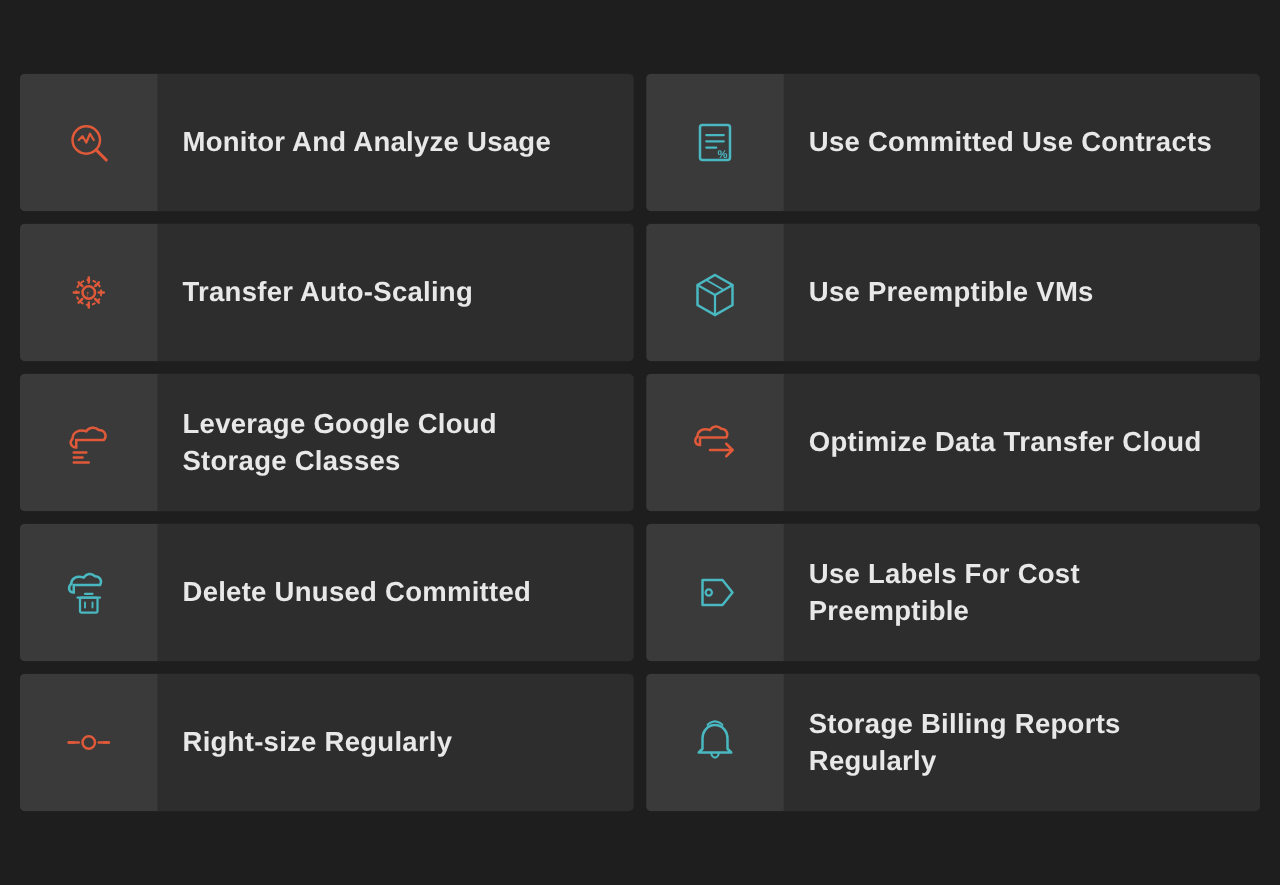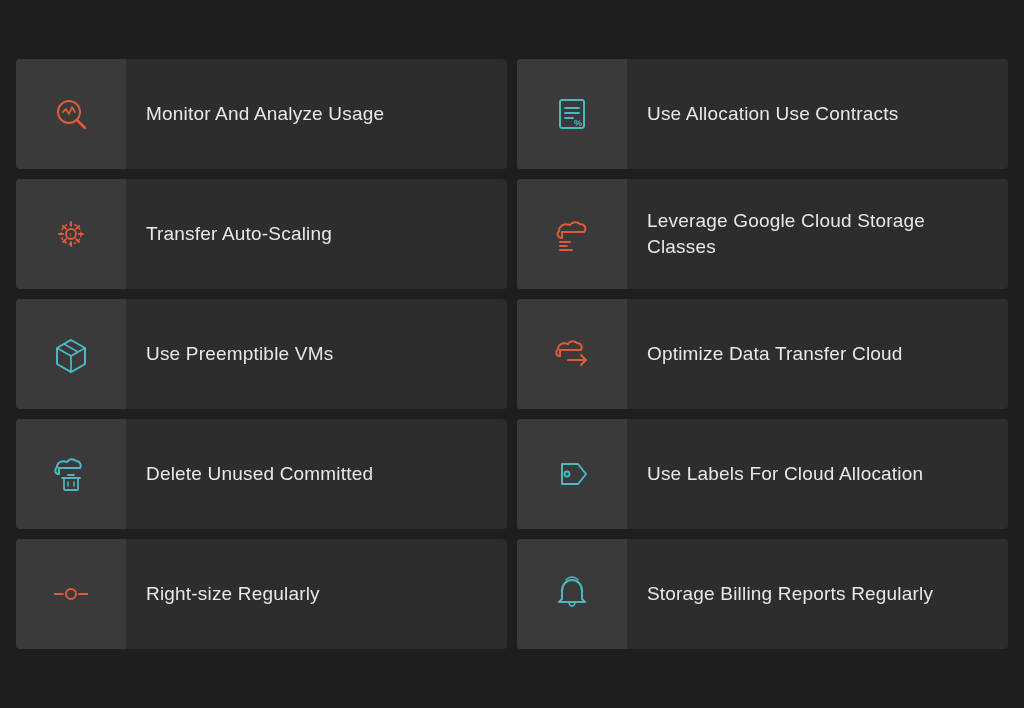--- a/index.html
+++ b/index.html
@@ -45,22 +45,22 @@
     }
 
     .card-icon-area svg {
       width: 44px;
       height: 44px;
     }
 
     .card-text {
       padding: 16px 20px;
       color: #e8e8e8;
-      font-size: 19px;
-      font-weight: 400;
+      font-size: 22px;
+      font-weight: 700;
       line-height: 1.35;
       letter-spacing: 0.01em;
     }
   </style>
 </head>
 <body>
 
 <div class="grid-container">
 
   <div class="card">
@@ -77,58 +77,58 @@
   <div class="card">
     <div class="card-icon-area">
       <svg viewBox="0 0 44 44" fill="none" xmlns="http://www.w3.org/2000/svg">
         <rect x="10" y="8" width="24" height="28" rx="2" stroke="#4ab8c1" stroke-width="2" fill="none"></rect>
         <line x1="15" y1="16" x2="29" y2="16" stroke="#4ab8c1" stroke-width="1.8" stroke-linecap="round"></line>
         <line x1="15" y1="21" x2="29" y2="21" stroke="#4ab8c1" stroke-width="1.8" stroke-linecap="round"></line>
         <line x1="15" y1="26" x2="23" y2="26" stroke="#4ab8c1" stroke-width="1.8" stroke-linecap="round"></line>
         <text x="24" y="34" font-size="9" fill="#4ab8c1" font-family="Arial" font-weight="bold">%</text>
       </svg>
     </div>
-    <div class="card-text">Use Allocation Use Contracts</div>
+    <div class="card-text">Use Committed Use Contracts</div>
   </div>
 
   <div class="card">
     <div class="card-icon-area">
       <svg viewBox="0 0 44 44" fill="none" xmlns="http://www.w3.org/2000/svg">
         <circle cx="22" cy="22" r="5" stroke="#e05a3a" stroke-width="2" fill="none"></circle>
         <path d="M22 10 L22 14 M22 30 L22 34 M10 22 L14 22 M30 22 L34 22 M13.9 13.9 L16.8 16.8 M27.2 27.2 L30.1 30.1 M30.1 13.9 L27.2 16.8 M16.8 27.2 L13.9 30.1" stroke="#e05a3a" stroke-width="2" stroke-linecap="round"></path>
         <circle cx="22" cy="22" r="10" stroke="#e05a3a" stroke-width="1.5" fill="none" stroke-dasharray="3 2"></circle>
         <text x="19" y="26" font-size="9" fill="#e05a3a" font-family="Arial" font-weight="bold">↑</text>
       </svg>
     </div>
     <div class="card-text">Transfer Auto-Scaling</div>
   </div>
 
   <div class="card">
     <div class="card-icon-area">
       <svg viewBox="0 0 44 44" fill="none" xmlns="http://www.w3.org/2000/svg">
-        <path d="M12 26 C8 26 6 22 9 19 C9 14 14 11 20 13 C22 10 27 9 30 12 C35 12 37 17 34 20 L12 20 Z" stroke="#e05a3a" stroke-width="2" fill="none"></path>
-        <line x1="10" y1="30" x2="20" y2="30" stroke="#e05a3a" stroke-width="2" stroke-linecap="round"></line>
-        <line x1="10" y1="34" x2="17" y2="34" stroke="#e05a3a" stroke-width="2" stroke-linecap="round"></line>
-        <line x1="10" y1="38" x2="22" y2="38" stroke="#e05a3a" stroke-width="2" stroke-linecap="round"></line>
-      </svg>
-    </div>
-    <div class="card-text">Leverage Google Cloud Storage Classes</div>
-  </div>
-
-  <div class="card">
-    <div class="card-icon-area">
-      <svg viewBox="0 0 44 44" fill="none" xmlns="http://www.w3.org/2000/svg">
         <polygon points="22,8 36,16 36,32 22,40 8,32 8,16" stroke="#4ab8c1" stroke-width="2" fill="none"></polygon>
         <line x1="8" y1="16" x2="22" y2="24" stroke="#4ab8c1" stroke-width="1.8"></line>
         <line x1="36" y1="16" x2="22" y2="24" stroke="#4ab8c1" stroke-width="1.8"></line>
         <line x1="22" y1="24" x2="22" y2="40" stroke="#4ab8c1" stroke-width="1.8"></line>
         <line x1="15" y1="12" x2="29" y2="20" stroke="#4ab8c1" stroke-width="1.5"></line>
       </svg>
     </div>
     <div class="card-text">Use Preemptible VMs</div>
+  </div>
+
+  <div class="card">
+    <div class="card-icon-area">
+      <svg viewBox="0 0 44 44" fill="none" xmlns="http://www.w3.org/2000/svg">
+        <path d="M12 26 C8 26 6 22 9 19 C9 14 14 11 20 13 C22 10 27 9 30 12 C35 12 37 17 34 20 L12 20 Z" stroke="#e05a3a" stroke-width="2" fill="none"></path>
+        <line x1="10" y1="30" x2="20" y2="30" stroke="#e05a3a" stroke-width="2" stroke-linecap="round"></line>
+        <line x1="10" y1="34" x2="17" y2="34" stroke="#e05a3a" stroke-width="2" stroke-linecap="round"></line>
+        <line x1="10" y1="38" x2="22" y2="38" stroke="#e05a3a" stroke-width="2" stroke-linecap="round"></line>
+      </svg>
+    </div>
+    <div class="card-text">Leverage Google Cloud Storage Classes</div>
   </div>
 
   <div class="card">
     <div class="card-icon-area">
       <svg viewBox="0 0 44 44" fill="none" xmlns="http://www.w3.org/2000/svg">
         <path d="M10 24 C6 24 5 20 8 17 C8 13 12 10 18 12 C20 9 24 8 27 11 C31 11 33 15 31 18 L10 18 Z" stroke="#e05a3a" stroke-width="2" fill="none"></path>
         <line x1="18" y1="28" x2="36" y2="28" stroke="#e05a3a" stroke-width="2" stroke-linecap="round"></line>
         <polyline points="31,23 36,28 31,33" stroke="#e05a3a" stroke-width="2" stroke-linecap="round" stroke-linejoin="round" fill="none"></polyline>
       </svg>
     </div>
@@ -149,21 +149,21 @@
     <div class="card-text">Delete Unused Committed</div>
   </div>
 
   <div class="card">
     <div class="card-icon-area">
       <svg viewBox="0 0 44 44" fill="none" xmlns="http://www.w3.org/2000/svg">
         <path d="M12 12 L28 12 L36 22 L28 32 L12 32 Z" stroke="#4ab8c1" stroke-width="2" fill="none" stroke-linejoin="round"></path>
         <circle cx="17" cy="22" r="2.5" stroke="#4ab8c1" stroke-width="1.8" fill="none"></circle>
       </svg>
     </div>
-    <div class="card-text">Use Labels For Cloud Allocation</div>
+    <div class="card-text">Use Labels For Cost Preemptible</div>
   </div>
 
   <div class="card">
     <div class="card-icon-area">
       <svg viewBox="0 0 44 44" fill="none" xmlns="http://www.w3.org/2000/svg">
         <circle cx="22" cy="22" r="5" stroke="#e05a3a" stroke-width="2" fill="none"></circle>
         <line x1="6" y1="22" x2="14" y2="22" stroke="#e05a3a" stroke-width="2" stroke-linecap="round"></line>
         <line x1="30" y1="22" x2="38" y2="22" stroke="#e05a3a" stroke-width="2" stroke-linecap="round"></line>
         <line x1="10" y1="22" x2="6" y2="22" stroke="#e05a3a" stroke-width="2" stroke-linecap="round"></line>
         <line x1="38" y1="22" x2="34" y2="22" stroke="#e05a3a" stroke-width="2" stroke-linecap="round"></line>

